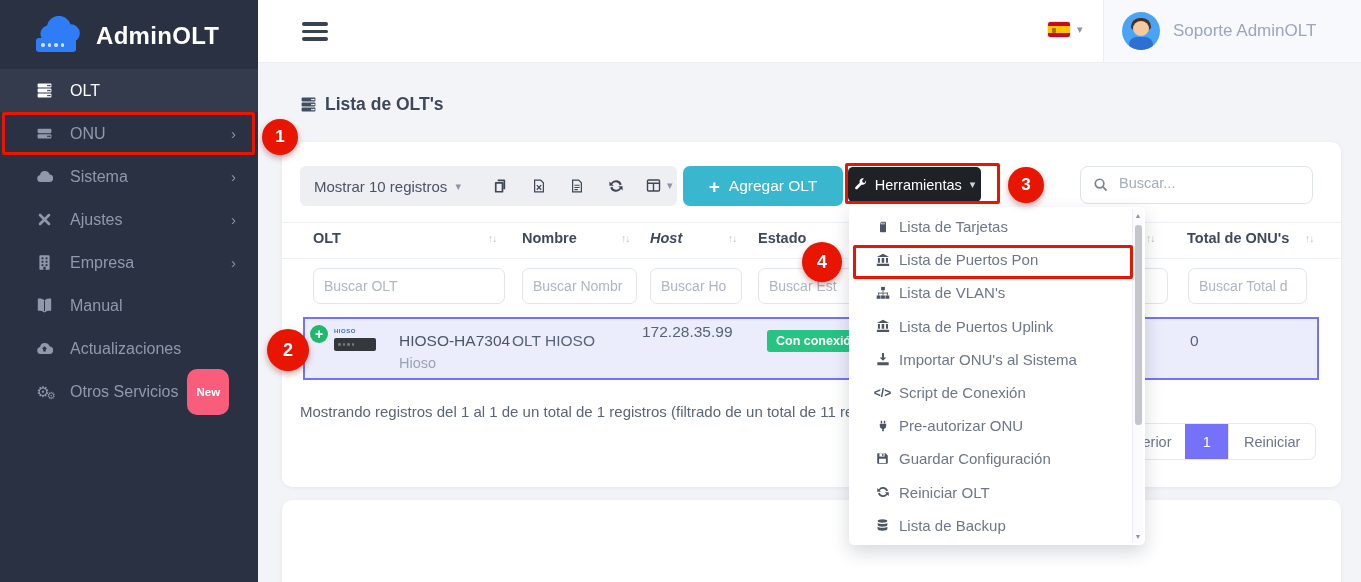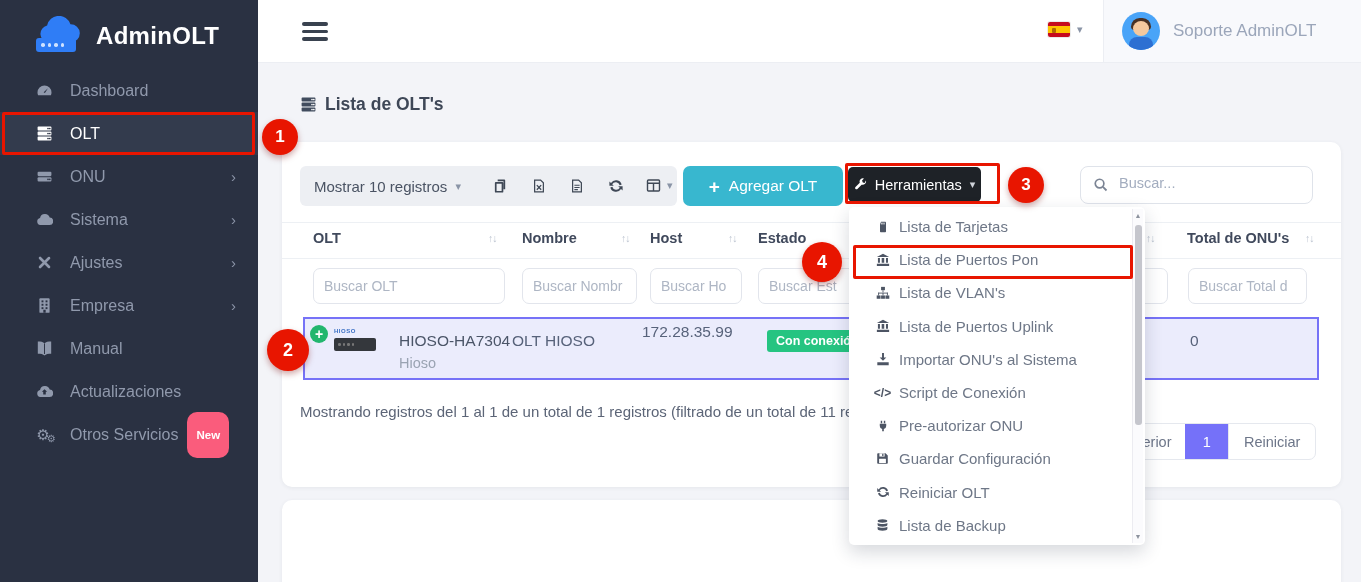--- a/index.html
+++ b/index.html
@@ -117,29 +117,20 @@
         <div class="logo-router">
             <i></i>
             <i></i>
             <i></i>
             <i></i>
           </div>
       </div>
       <span class="logo-text">AdminOLT</span>
     </div>
     <nav class="nav">
-      <div class="nav-item">
-        <span class="ni-icon">
-          <svg width="17" height="17" viewBox="0 0 16 16" fill="currentColor">
-              <path d="M8 3.2A6.6 6.6 0 0 0 1.4 9.8c0 1 .2 1.9.6 2.7h12a6.6 6.6 0 0 0 .6-2.7A6.6 6.6 0 0 0 8 3.2z"></path>
-              <path d="M7.2 9.6l4-3.8-2.8 4.6z" fill="#2a3142"></path>
-            </svg>
-        </span>
-        <span>Dashboard</span>
-      </div>
       <div class="nav-item active">
         <span class="ni-icon">
           <svg width="17" height="17" viewBox="0 0 16 16">
               <g fill="currentColor">
                 <rect x="1.5" y="1.5" width="13" height="3.6" rx=".8"></rect>
                 <rect x="1.5" y="6.2" width="13" height="3.6" rx=".8"></rect>
                 <rect x="1.5" y="10.9" width="13" height="3.6" rx=".8"></rect>
               </g>
               <g fill="var(--dot)">
                 <circle cx="11.3" cy="3.3" r=".8"></circle>
@@ -345,21 +336,21 @@
           </svg>
       </span>
       <input placeholder="Buscar..." style="">
     </div>
 
     <div class="hline" style="top:80px;"></div>
     <span class="colhead" style="left:31px;">OLT</span>
     <span class="sort" style="left:206px;">↑↓</span>
     <span class="colhead" style="left:240px;">Nombre</span>
     <span class="sort" style="left:339px;">↑↓</span>
-    <span class="colhead" style="left:368px;">Host</span>
+    <span class="colhead" style="left:368px;font-style:italic;">Host</span>
     <span class="sort" style="left:446px;">↑↓</span>
     <span class="colhead" style="left:476px;">Estado</span>
     <span class="sort" style="left:864px;">↑↓</span>
     <span class="colhead" style="left:905px;">Total de ONU's</span>
     <span class="sort" style="left:1023px;">↑↓</span>
     <div class="hline" style="top:116px;"></div>
 
     <div class="filter" style="left:31px;width:192px;">
       <input placeholder="Buscar OLT" style="">
     </div>

